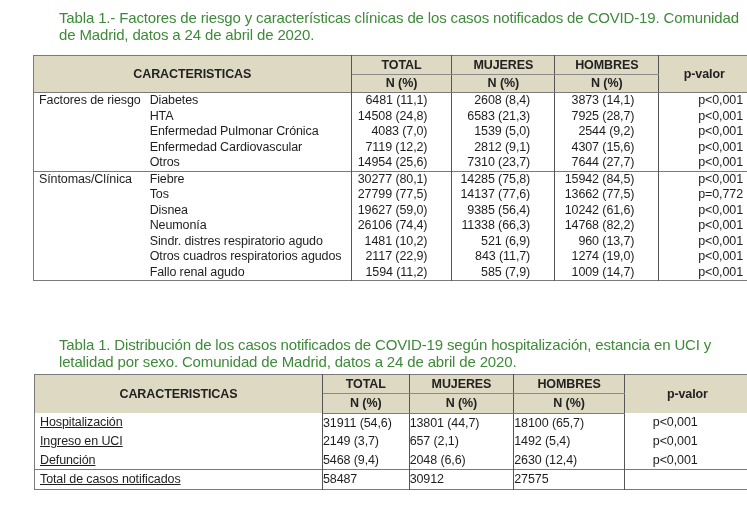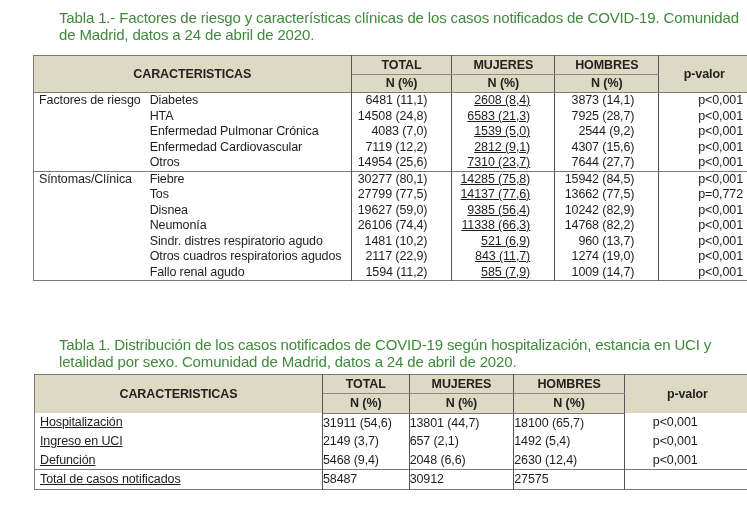--- a/index.html
+++ b/index.html
@@ -49,21 +49,21 @@
     #t1 th.char { border-left: 1.5px solid #7a7a7a; border-right: 1.5px solid #555; height: 36px; }
     #t1 th.grp { height: 16px; border-right: 1.5px solid #555; border-bottom: 1px solid #8a8a8a; }
     #t1 th.sub { height: 16px; border-right: 1.5px solid #555; }
     #t1 th.pval { height: 36px; }
     #t1 thead tr:last-child th { border-bottom: 1.5px solid #7a7a7a; }
     #t1 td { height: 15.5px; line-height: 15.5px; }
     #t1 td.cat { width: 110px; padding-left: 5px; vertical-align: top; border-left: 1.5px solid #7a7a7a; margin-top: 36px; }
     #t1 td.item { width: 230px; padding-left: 4px; border-right: 1.5px solid #555; }
     #t1 td.num { text-align: right; padding-right: 24px; border-right: 1.5px solid #555; }
     #t1 td.num.total { width: 86px; }
-    #t1 td.num.muj { width: 88px; text-decoration: underline; }
+    #t1 td.num.muj { width: 88px; }
     #t1 td.num.hom { width: 89px; }
     #t1 td.pv { text-align: right; padding-right: 6px; width: 93px; }
     #t1 tr.grp-start td { border-top: 1.5px solid #7a7a7a; }
     #t1 tr.grp-start td.cat { padding-top: 0; }
 
     
     #t2 { left: 34px; top: 374px; width: 716px; }
     #t2 { border-top: 1.5px solid #7a7a7a; border-bottom: 1.5px solid #7a7a7a; }
     #t2 th.char { width: 296px; border-left: 1.5px solid #7a7a7a; border-right: 1.5px solid #555; height: 38px; }
     #t2 th.grp { height: 18px; border-right: 1.5px solid #555; border-bottom: 1px solid #8a8a8a; }
@@ -147,21 +147,21 @@
         <td class="item">Tos</td>
         <td class="num total">27799 (77,5)</td>
         <td class="num muj">14137 (77,6)</td>
         <td class="num hom">13662 (77,5)</td>
         <td class="pv">p=0,772</td>
       </tr>
       <tr>
         <td class="item">Disnea</td>
         <td class="num total">19627 (59,0)</td>
         <td class="num muj">9385 (56,4)</td>
-        <td class="num hom">10242 (82,9)</td>
+        <td class="num hom">10242 (61,6)</td>
         <td class="pv">p&lt;0,001</td>
       </tr>
       <tr>
         <td class="item">Neumonía</td>
         <td class="num total">26106 (74,4)</td>
         <td class="num muj">11338 (66,3)</td>
         <td class="num hom">14768 (82,2)</td>
         <td class="pv">p&lt;0,001</td>
       </tr>
       <tr>

